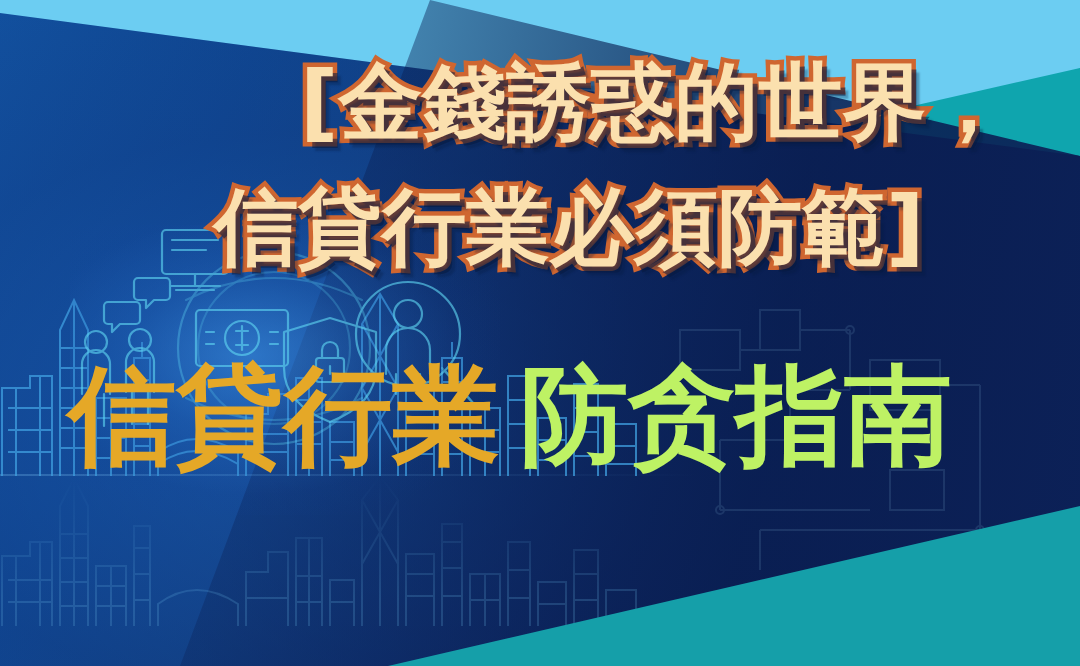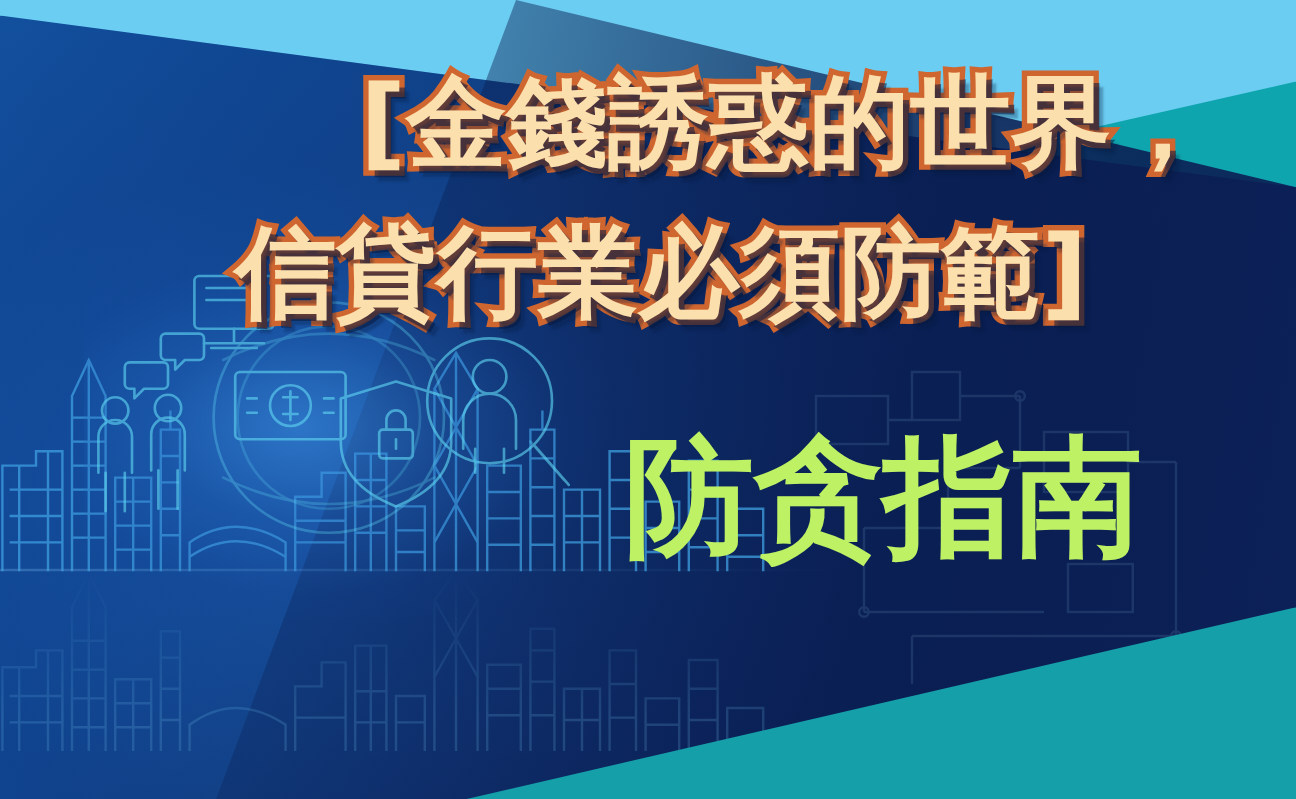--- a/index.html
+++ b/index.html
@@ -124,21 +124,21 @@
     letter-spacing: 0px;
     color: #fbe0ae;
     -webkit-text-stroke: 9px #cf6630;
     paint-order: stroke fill;
     text-shadow:
       5px 6px 0 rgba(7,26,64,0.55),
       8px 9px 2px rgba(7,26,64,0.30);
     pointer-events: auto;
   }
   #subtitle-line-1 { left: 264px; top: 60px; margin-left: 36px; }
-  #subtitle-line-2 { left: 196px; top: 185px; }
+  #subtitle-line-2 { left: 214px; top: 185px; }
 
   .main-title {
     position: absolute;
     white-space: nowrap;
     font-family: "DejaVu Sans", "Liberation Sans", sans-serif;
     font-weight: 700;
     font-size: 108px;
     line-height: 1;
     top: 362px;
     pointer-events: auto;
@@ -302,18 +302,19 @@
   </div>
 
   <div class="layer" id="teal-wedge-bottom"></div>
 
   <div id="headline-block">
 
     <div class="subtitle-line" id="subtitle-line-1">[金錢誘惑的世界，</div>
 
     <div class="subtitle-line" id="subtitle-line-2">信貸行業必須防範]</div>
 
+    <div class="main-title" id="main-title-part-1">信貸行業</div>
 
     <div class="main-title" id="main-title-part-2">防贪指南</div>
 
   </div>
 
 </div>
 
 </body></html>

